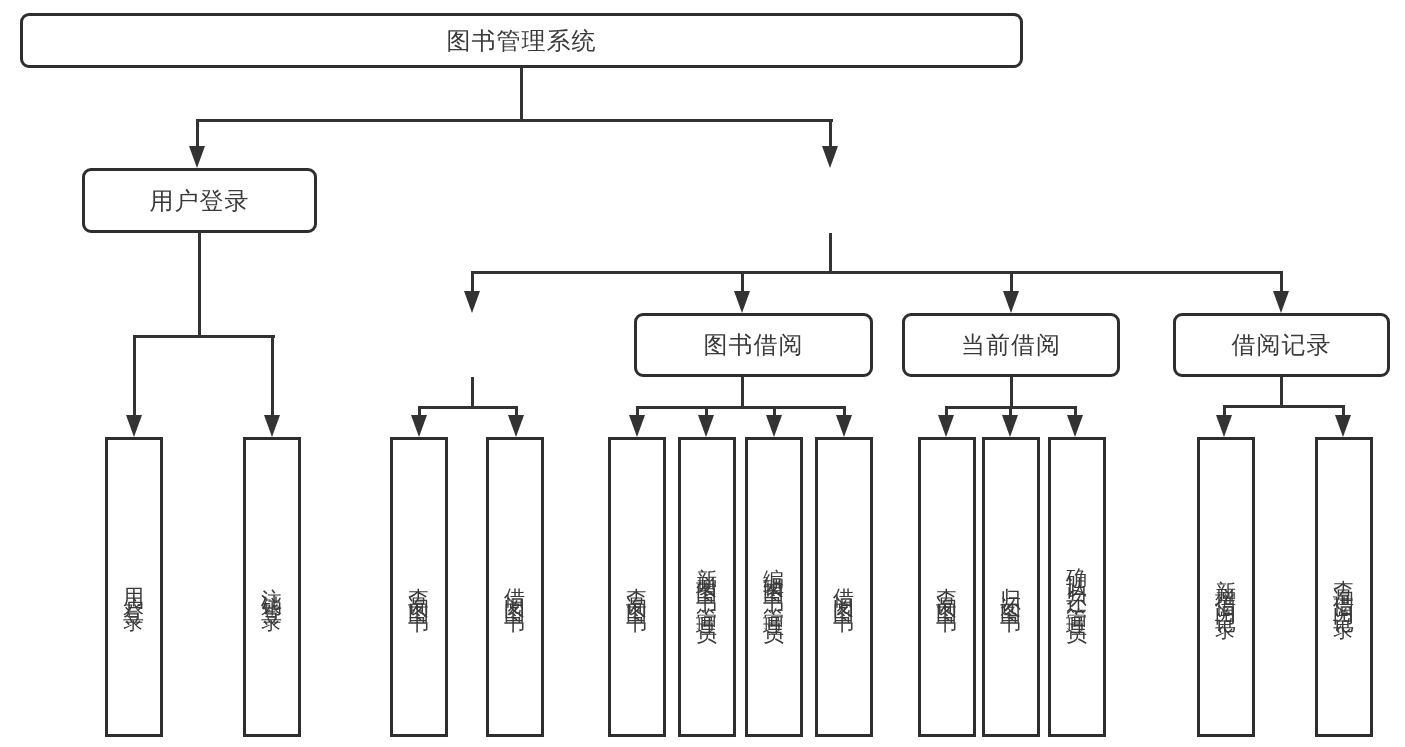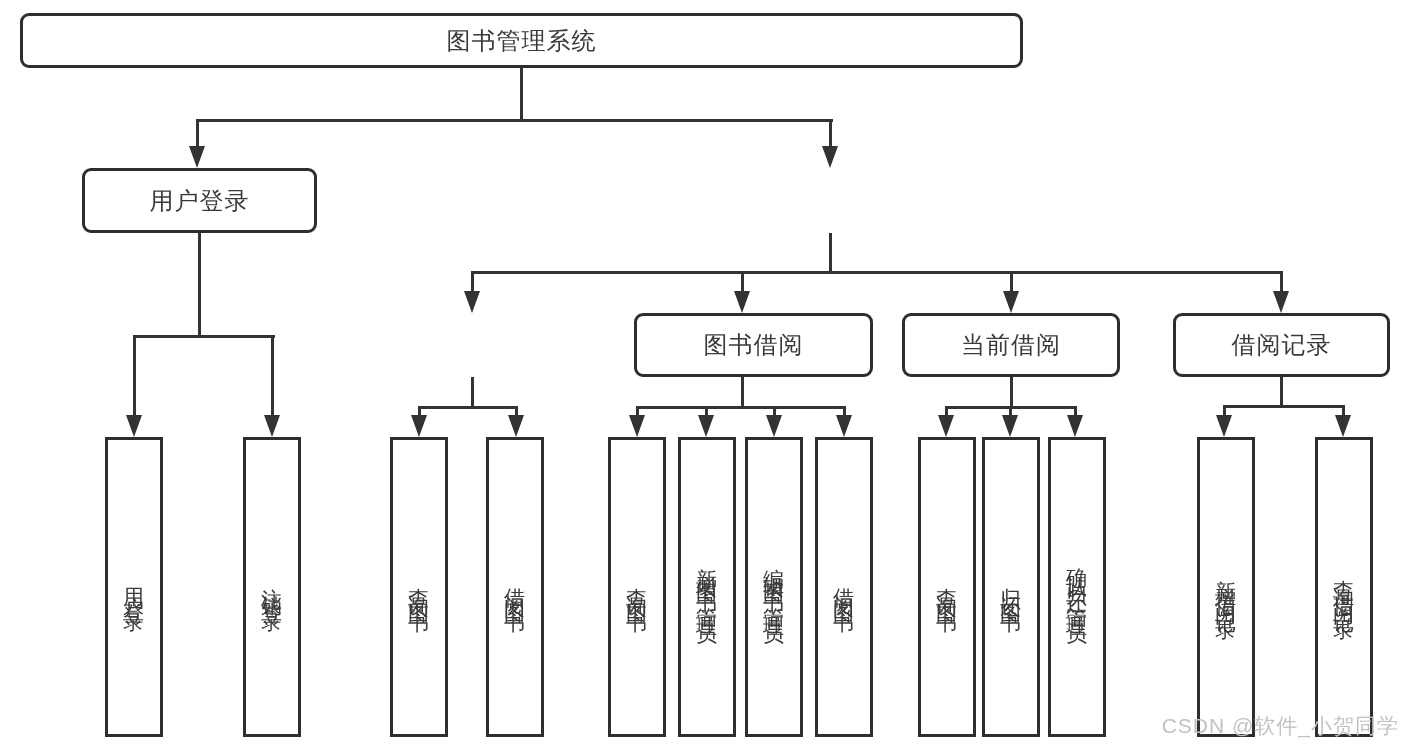--- a/index.html
+++ b/index.html
@@ -150,15 +150,14 @@
     <span>确认归还（管理员）</span>
   </div>
 
   <div class="box leaf" style="left:1197px;">
     <span>新增借阅记录</span>
   </div>
   <div class="box leaf" style="left:1315px;">
     <span>查询借阅记录</span>
   </div>
 
-  <div class="watermark">CSDN @软件_小贺同学</div>
 
 </div>
 
 </body></html>

